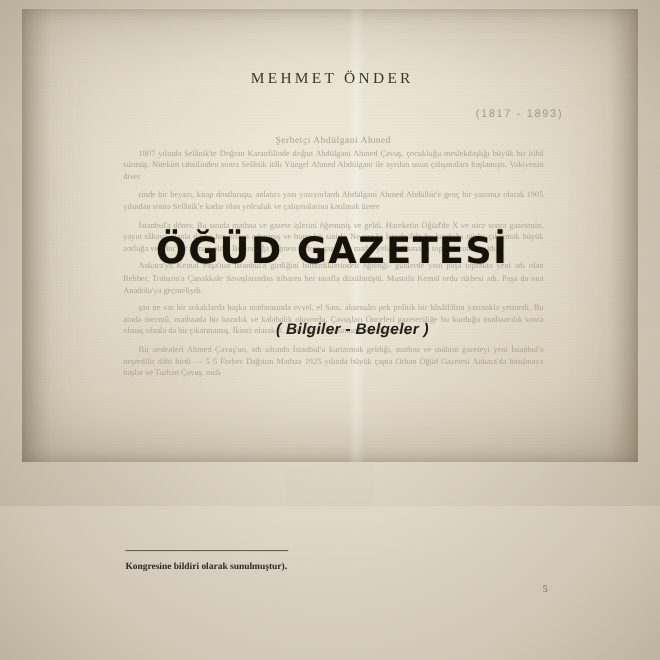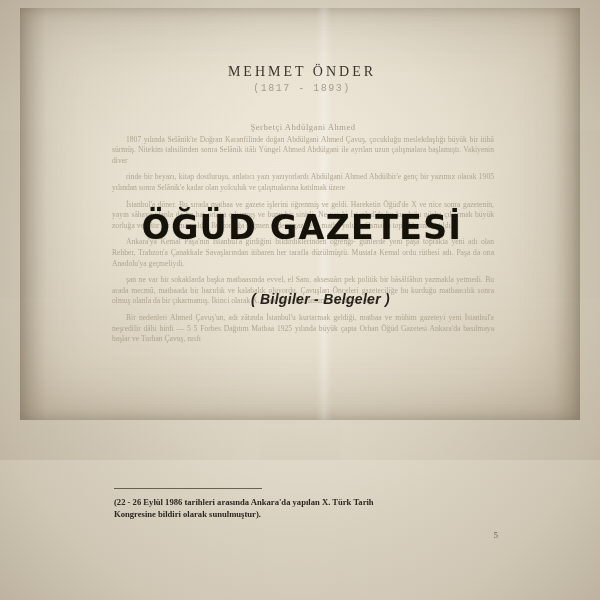--- a/index.html
+++ b/index.html
@@ -83,26 +83,26 @@
 
   .author {
     text-align: center;
     font-family: "Liberation Serif", serif;
     font-size: 14px;
     letter-spacing: 3px;
     color: #3b362c;
     font-weight: 400;
   }
   .author-dates {
-    text-align: center;
-    font-family: Liberation Mono, monospace;
+    text-align: right;
+    font-family: Liberation Sans, sans-serif;
     font-size: 10px;
     letter-spacing: 1.5px;
     color: #8d8573;
-    margin-top: 3px;
+    margin-top: 18px;
     opacity: .75;
   }
   .ghost-block {
     position: absolute;
     left: 20px;
     top: 58px;
     width: 382px;
     font-family: "Liberation Serif", serif;
     font-size: 7.6px;
     line-height: 10.6px;
@@ -245,21 +245,20 @@
       <div class="titles">
         <div class="title-2">ÖĞÜD GAZETESİ</div>
         <div class="subtitle-wrap">
           <span class="subtitle">( Bilgiler - Belgeler )</span>
         </div>
       </div>
 
       <div class="footnote">
         <div class="footrule"></div>
         <div class="footnote-text">
-          <span>(22 - 26 Eylül 1986 tarihleri arasında Ankara'da yapılan X. Türk Tarih</span>
           <span class="ln2">Kongresine bildiri olarak sunulmuştur).</span>
         </div>
       </div>
 
       <div class="page-number">5</div>
     </div>
 
     <div class="grain"></div>
     <div class="vignette"></div>
   </div>

